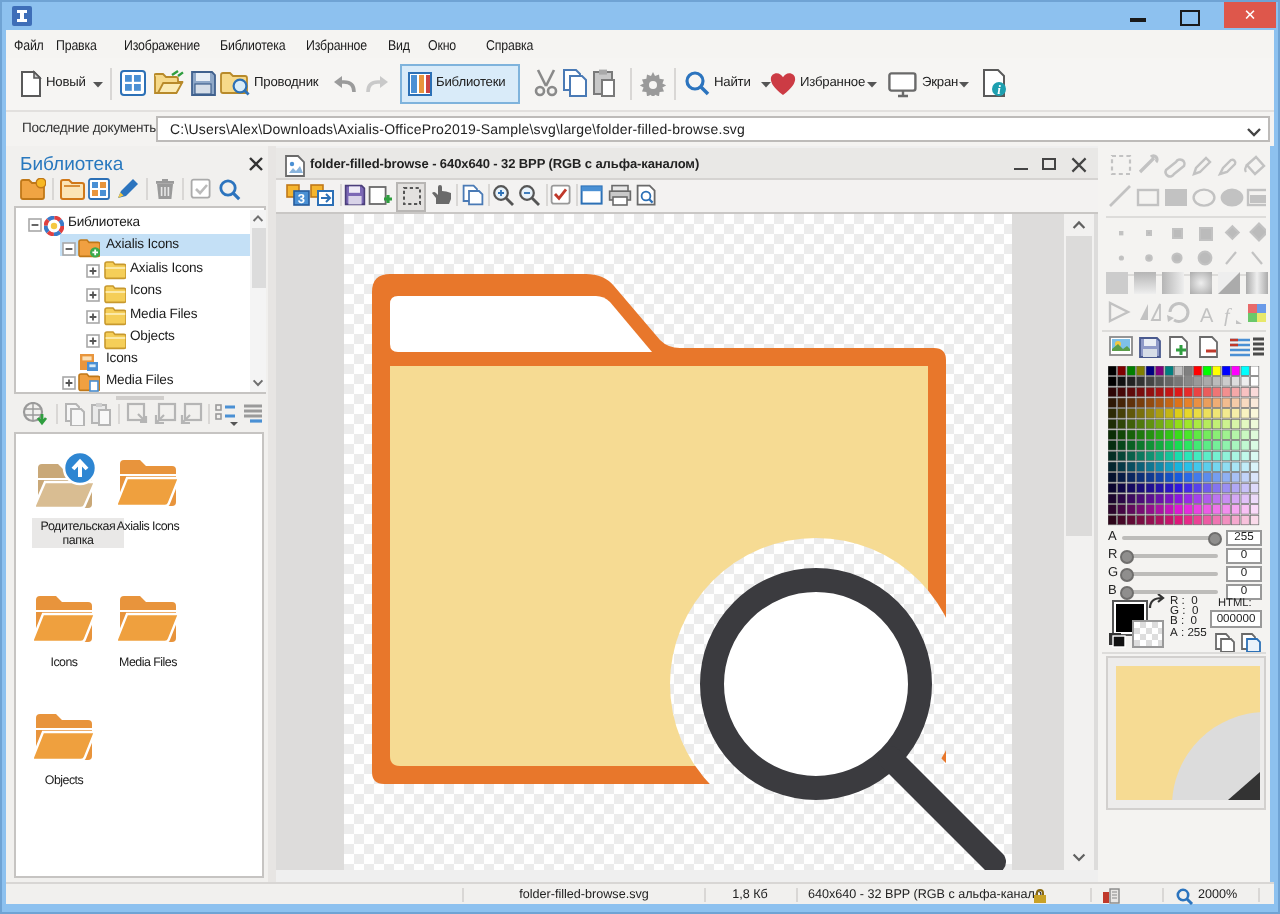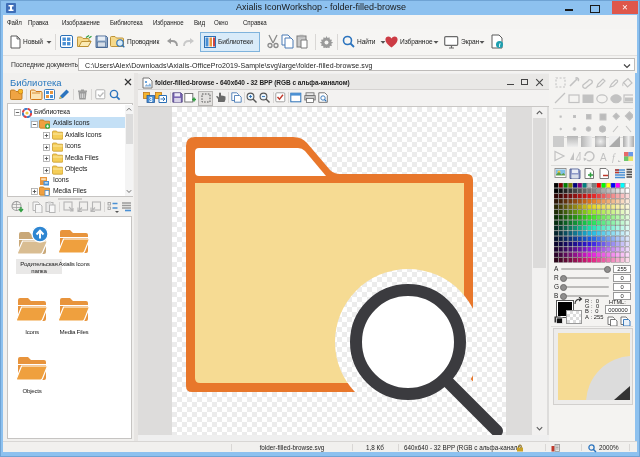--- a/index.html
+++ b/index.html
@@ -8,21 +8,20 @@
 .sep{position:absolute;width:1px;background:#D9D7D5}
 </style></head>
 <body>
 <div class="win"></div>
 
 <div class="a" id="titlebar" style="left:1px;top:0;width:638px;height:15px;">
   <svg class="a" style="left:5px;top:3px" width="10" height="10">
     <rect x="0" y="0" width="10" height="10" rx="1" fill="#3E6EB8"></rect>
     <path d="M2.5 2 h5 v1.5 h-1.5 l0 3 h1.5 v1.5 h-5 v-1.5 h1.5 l0-3 h-1.5 z" fill="#fff"></path>
   </svg>
-  <div class="a" style="left:0;top:2px;width:640px;text-align:center;font-size:9px;color:#1a1a1a">Axialis IconWorkshop - folder-filled-browse</div>
   <div class="a" style="left:564px;top:9px;width:8px;height:1.5px;background:#1a1a1a"></div>
   <div class="a" style="left:589px;top:5px;width:8px;height:6px;border:1.4px solid #1a1a1a"></div>
   <div class="a" style="left:611px;top:1px;width:26px;height:13px;background:#DE574B;color:#fff;font-size:7.5px;text-align:center;line-height:13px">✕</div>
 </div>
 
 <div class="a" style="left:3px;top:15px;width:634px;height:14px;background:#F5F4F2;font-size:7.1px;color:#1b1b1b;letter-spacing:-0.1px">
   <span class="a" style="transform:scaleX(0.87);transform-origin:0 50%;left:4px;top:3.5px">Файл</span>
   <span class="a" style="transform:scaleX(0.87);transform-origin:0 50%;left:25px;top:3.5px">Правка</span>
   <span class="a" style="transform:scaleX(0.87);transform-origin:0 50%;left:59px;top:3.5px">Изображение</span>
   <span class="a" style="transform:scaleX(0.87);transform-origin:0 50%;left:107px;top:3.5px">Библиотека</span>

